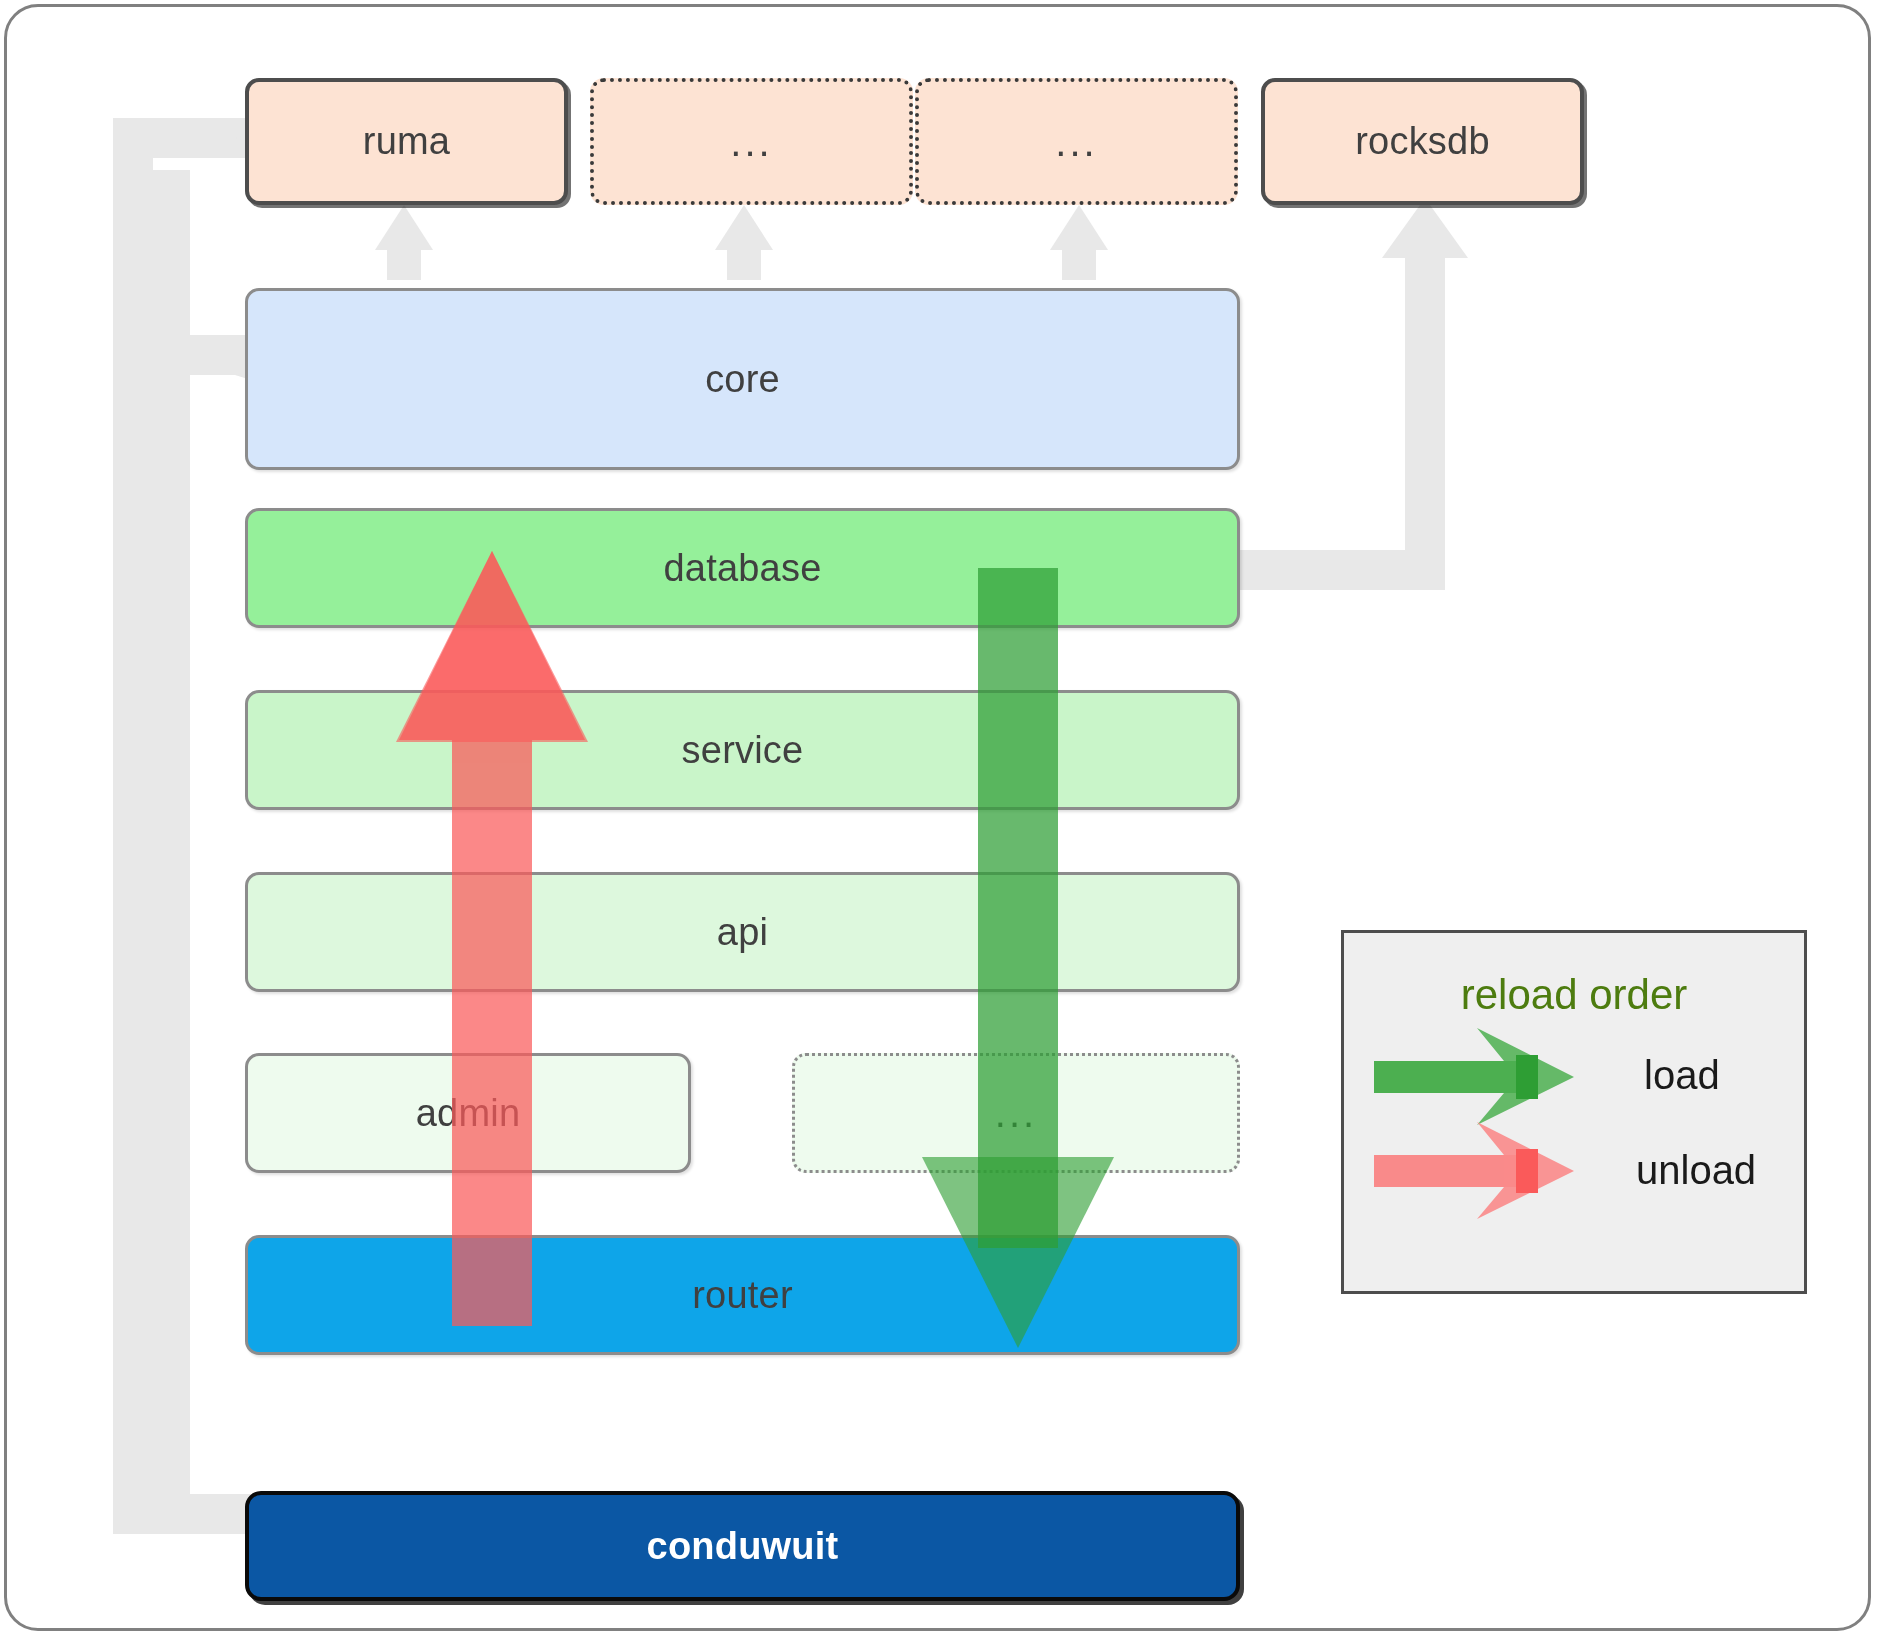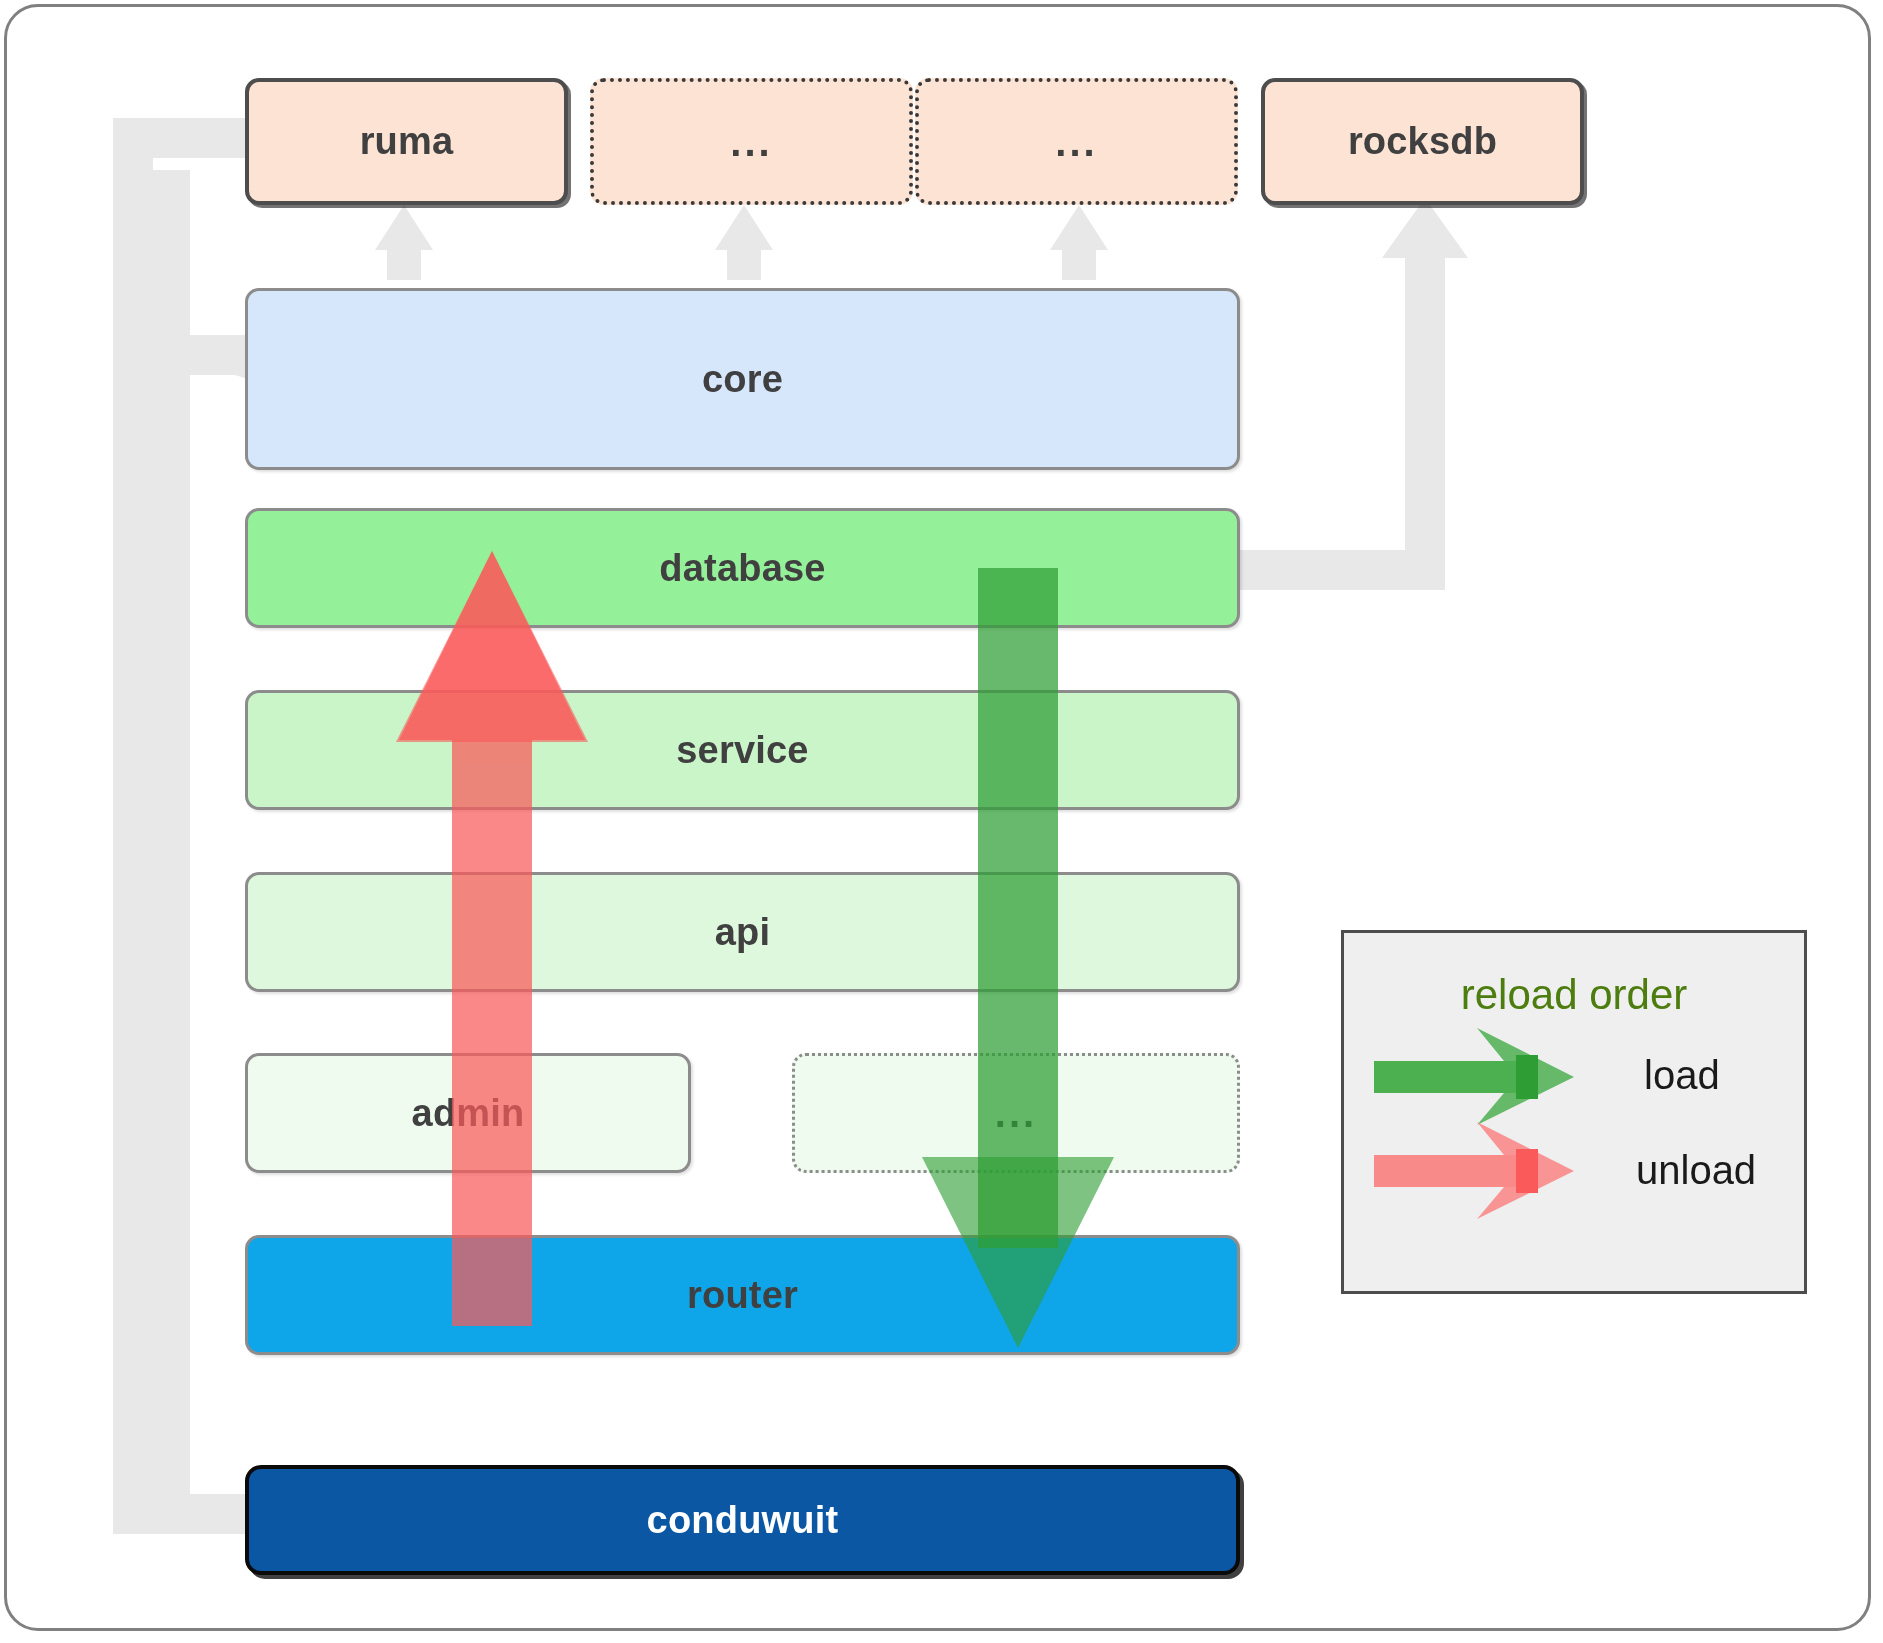--- a/index.html
+++ b/index.html
@@ -35,21 +35,21 @@
     position: absolute;
     box-sizing: border-box;
     display: flex;
     align-items: center;
     justify-content: center;
     border-radius: 14px;
     color: #404040;
     font-size: 38px;
     letter-spacing: 0.2px;
   }
-  .node .lbl { position: relative; z-index: 2; pointer-events: none; font-weight: bold; }
+  .node .lbl { position: relative; z-index: 2; pointer-events: none; }
 
   
   .crate {
     background: #fde3d3;
     border: 4px solid #4d4d4d;
     box-shadow: 3px 3px 0 rgba(0,0,0,0.55);
   }
   .crate.dotted {
     border: 4px dotted #3a3a3a;
     box-shadow: none;
@@ -65,20 +65,21 @@
     box-shadow: none;
   }
 
   .accent-box {
     background: #0b57a4;
     border: 4px solid #0a0a0a;
     color: #ffffff;
     font-weight: bold;
     border-radius: 16px;
     box-shadow: 4px 4px 0 rgba(0,0,0,0.75);
+    margin-top: 26px;
   }
 
   .dots {
     font-size: 40px;
     letter-spacing: 3px;
     line-height: 0.4;
   }
 
   
   .legend {

